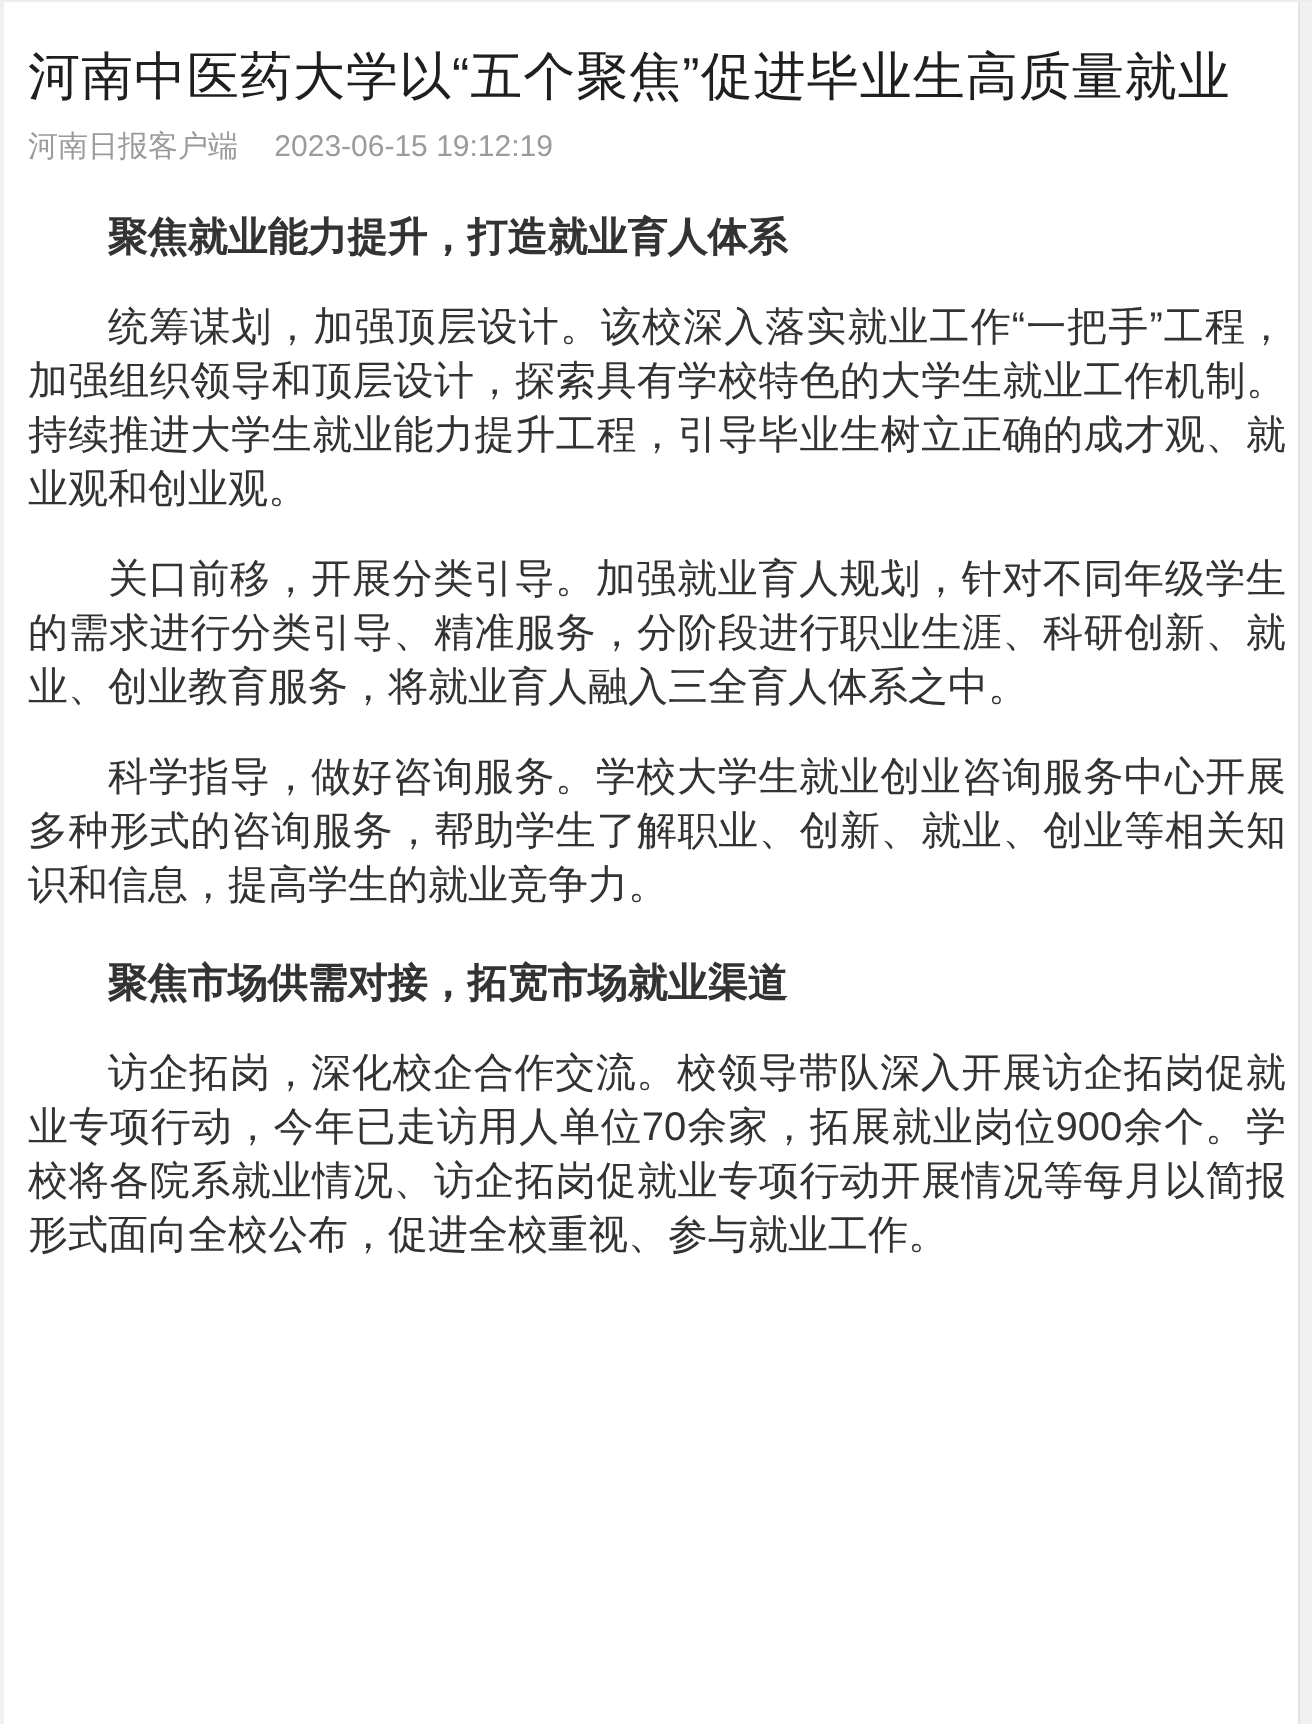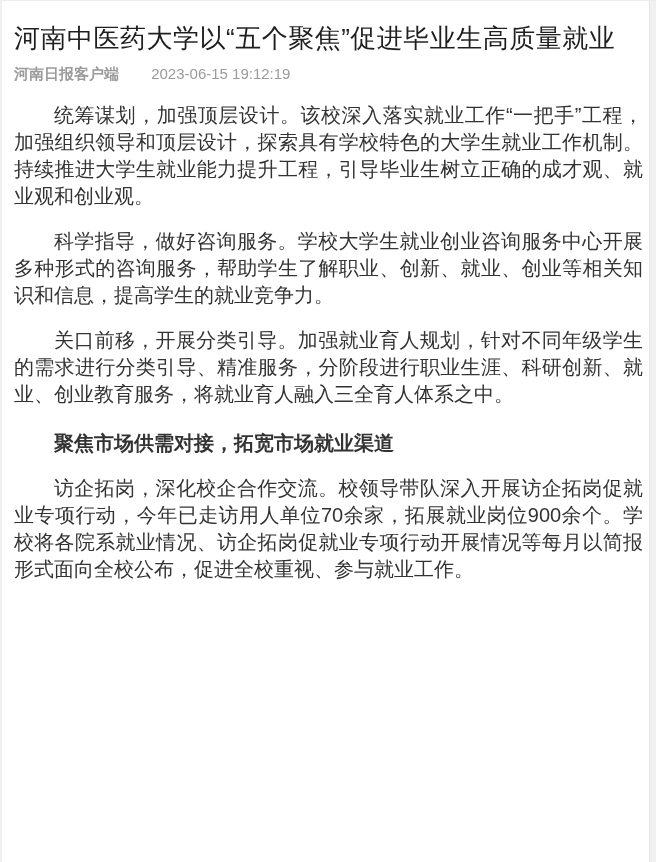--- a/index.html
+++ b/index.html
@@ -40,22 +40,21 @@
     color: #1f1f1f;
     letter-spacing: 0.5px;
   }
   .article-meta {
     margin-top: 9px;
     font-size: 15px;
     line-height: 20px;
     color: #9b9b9b;
   }
   .article-meta .source {
-    margin-right: 28px;
-    font-weight: bold;
+    margin-right: 14px;
   }
   .para {
     font-size: 20px;
     line-height: 27px;
     color: #333333;
     margin: 18px 0;
     text-indent: 2em;
     text-align: justify;
     word-break: break-all;
   }
@@ -76,26 +75,27 @@
 <div class="article">
 
   <h1 class="article-title">河南中医药大学以“五个聚焦”促进毕业生高质量就业</h1>
 
   <div class="article-meta">
     <span class="source">河南日报客户端</span>
     <span class="datetime">2023-06-15 19:12:19</span>
   </div>
 
 
+  <h2 class="section-heading">聚焦就业能力提升，打造就业育人体系</h2>
 
   <p class="para">统筹谋划，加强顶层设计。该校深入落实就业工作“一把手”工程，加强组织领导和顶层设计，探索具有学校特色的大学生就业工作机制。持续推进大学生就业能力提升工程，引导毕业生树立正确的成才观、就业观和创业观。</p>
 
+  <p class="para">关口前移，开展分类引导。加强就业育人规划，针对不同年级学生的需求进行分类引导、精准服务，分阶段进行职业生涯、科研创新、就业、创业教育服务，将就业育人融入三全育人体系之中。</p>
+
   <p class="para">科学指导，做好咨询服务。学校大学生就业创业咨询服务中心开展多种形式的咨询服务，帮助学生了解职业、创新、就业、创业等相关知识和信息，提高学生的就业竞争力。</p>
-
-  <p class="para">关口前移，开展分类引导。加强就业育人规划，针对不同年级学生的需求进行分类引导、精准服务，分阶段进行职业生涯、科研创新、就业、创业教育服务，将就业育人融入三全育人体系之中。</p>
 
   <h2 class="section-heading">聚焦市场供需对接，拓宽市场就业渠道</h2>
 
 
   <p class="para">访企拓岗，深化校企合作交流。校领导带队深入开展访企拓岗促就业专项行动，今年已走访用人单位70余家，拓展就业岗位900余个。学校将各院系就业情况、访企拓岗促就业专项行动开展情况等每月以简报形式面向全校公布，促进全校重视、参与就业工作。</p>
 
 </div>
 
 <div class="scrollbar-track"></div>
 

